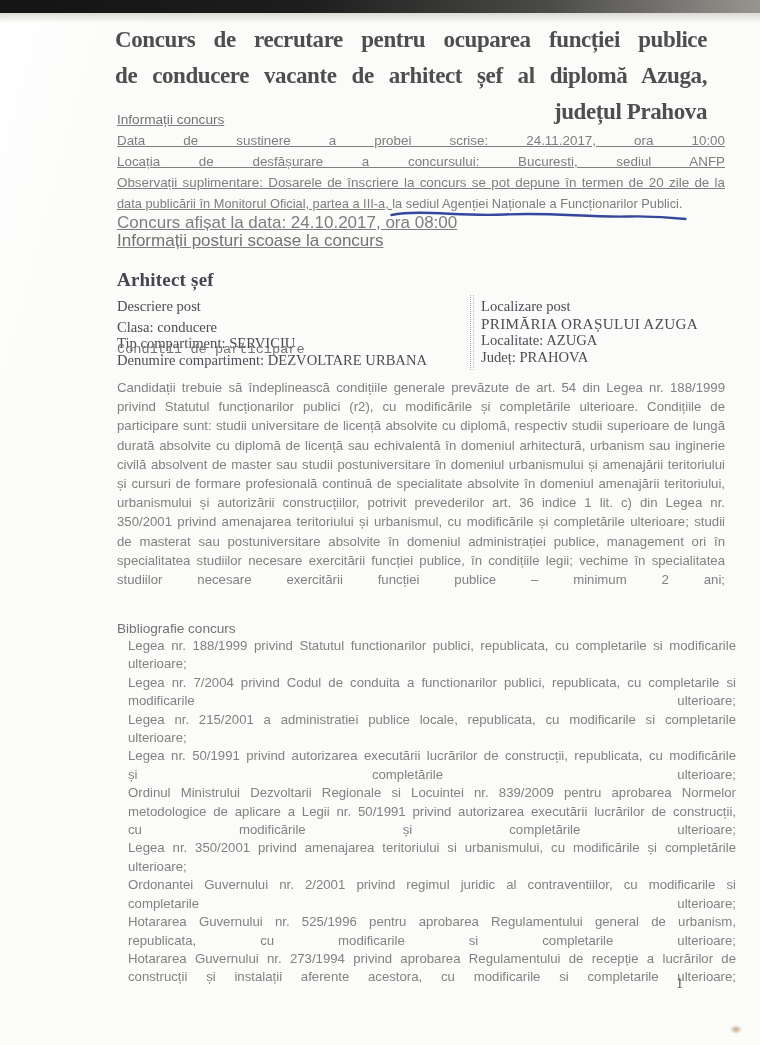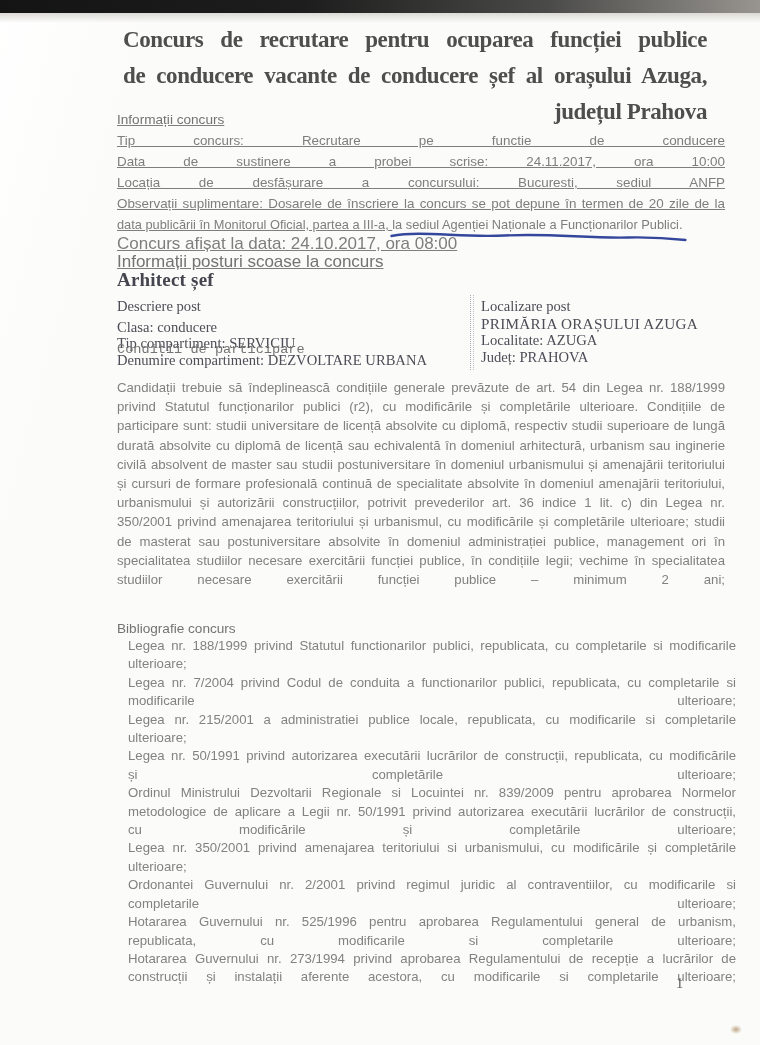--- a/index.html
+++ b/index.html
@@ -14,21 +14,21 @@
   }
   .scan-band{position:absolute;top:0;left:0;right:0;height:13px;
     background:linear-gradient(90deg,#141414 0%,#1d1d1d 40%,#4a4a48 72%,#989590 100%);}
   .scan-band2{position:absolute;top:13px;left:0;right:0;height:10px;
     background:linear-gradient(#dbdad5,rgba(251,251,249,0));}
   .title{
     position:absolute;top:22px;left:115px;width:592px;
     font-family:"Liberation Serif",serif;font-weight:700;
     font-size:23px;line-height:36px;letter-spacing:-0.4px;color:#4e4e4e;
   }
-  .tl{text-align:justify;text-align-last:justify;margin-left:8px;}
+  .tl{text-align:justify;text-align-last:justify;}
   .tl-last{text-align:right;}
   .info{position:absolute;top:110px;left:117px;width:608px;font-size:13.4px;line-height:21px;color:#7e7e7e;text-decoration:underline;}
   .sans-label{font-size:13.6px;color:#737373;line-height:20px;}
   .jl{text-align:justify;text-align-last:justify;}
   .obs1{text-align:justify;text-align-last:justify;white-space:nowrap;}
   .obs2{white-space:nowrap;font-size:12.8px;}
   .row-sm{line-height:18px;font-size:17px;}
   .u-ink{position:relative;display:inline-block;text-align:center;}
   .u-ink svg{position:absolute;left:-3px;bottom:-7px;width:103%;height:13px;overflow:visible;}
   .post{position:absolute;top:269px;left:117px;width:608px;font-family:"Liberation Serif",serif;color:#4d4d57;}
@@ -52,27 +52,26 @@
 </style>
 </head>
 <body>
 
 <div class="page">
   <div class="scan-band"></div>
   <div class="scan-band2"></div>
 
   <div class="title">
     <div class="tl">Concurs de recrutare pentru ocuparea funcției publice</div>
-    <div class="tl">de conducere vacante de conducere șef al orașului Azuga,</div>
+    <div class="tl">de conducere vacante de arhitect șef al diplomă Azuga,</div>
     <div class="tl-last">județul Prahova</div>
   </div>
 
   <div class="info">
     <div class="sans-label">Informații concurs</div>
-    <div class="jl">Tip concurs: Recrutare pe functie de conducere</div>
     <div class="jl">Data de sustinere a probei scrise: 24.11.2017, ora 10:00</div>
     <div class="jl">Locația de desfășurare a concursului: Bucuresti, sediul ANFP</div>
     <div class="obs1">Observații suplimentare: Dosarele de înscriere la concurs se pot depune în termen de 20 zile de la</div>
     <div class="obs2"><span>data publicării în Monitorul Oficial, partea a III-a, </span><span class="u-ink"><span>la sediul Agenției Naționale a Funcționarilor Publici.</span><svg viewBox="0 0 400 13" preserveAspectRatio="none">
             <path d="M3,7 C45,1 95,9 155,6.5 C215,4 265,9.5 320,8.5 C352,8 378,9.5 397,11" fill="none" stroke-width="2.4" stroke-linecap="round" stroke="#35479c"></path>
           </svg></span></div>
     <div class="row-sm">Concurs afișat la data: 24.10.2017, ora 08:00</div>
     <div class="row-sm sans-label">Informații posturi scoase la concurs</div>
   </div>
 

